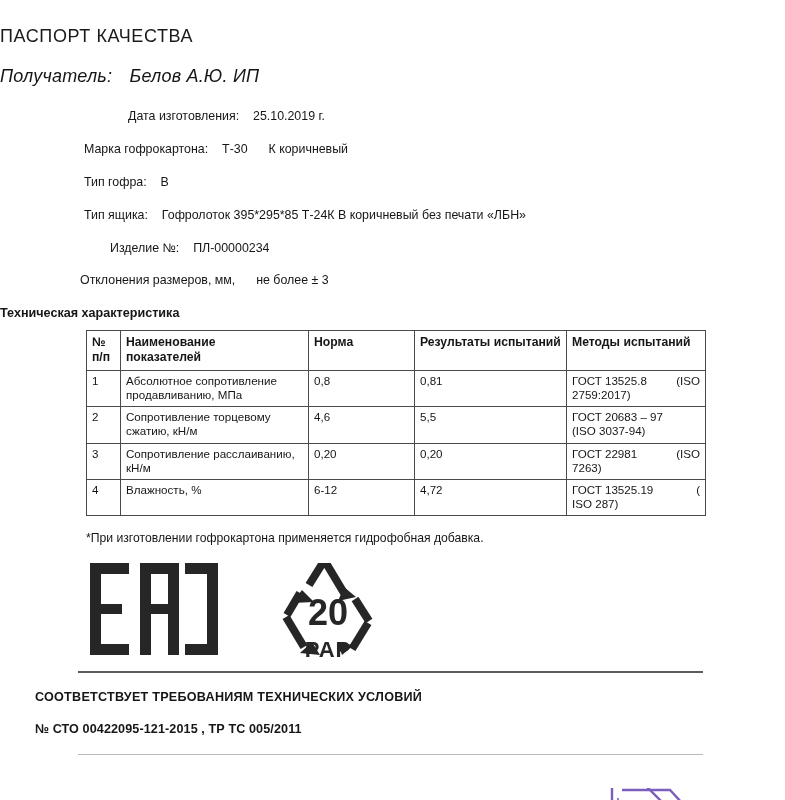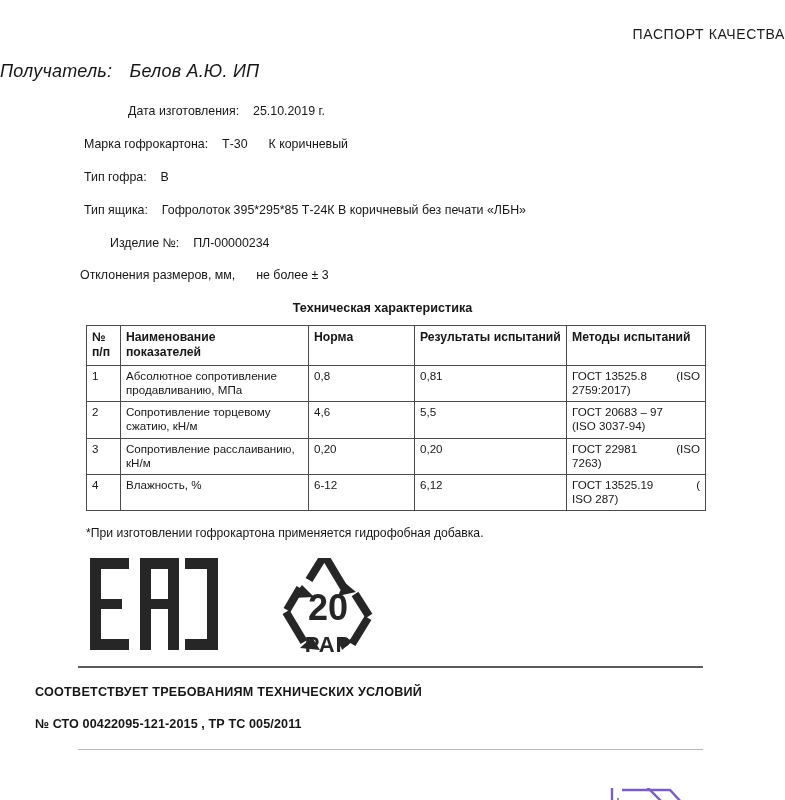--- a/index.html
+++ b/index.html
@@ -19,22 +19,22 @@
 
   .page {
     position: relative;
     width: 785px;
     height: 800px;
     box-sizing: border-box;
   }
 
   
   .doc-title {
-    text-align: right;
-    font-size: 14px;
+    text-align: left;
+    font-size: 18px;
     letter-spacing: 0.6px;
     margin-top: 26px;
     color: #1a1a1a;
   }
   .recipient {
     text-align: left;
     font-size: 18px;
     font-style: italic;
     margin-top: 19px;
     letter-spacing: 0.2px;
@@ -60,21 +60,20 @@
   .f-dev     { padding-left: 80px; }
 
   .lbl { }
   .val { }
   .sp-s { display: inline-block; width: 7px; }
   .sp-m { display: inline-block; width: 14px; }
   .sp-l { display: inline-block; width: 26px; }
 
   
   .table-caption {
-    text-align: center;
     font-size: 12.6px;
     font-weight: bold;
     margin-top: 4px;
     margin-bottom: 10px;
     padding-right: 20px;
   }
   table.spec {
     border-collapse: collapse;
     width: 619px;
     margin-left: 86px;
@@ -307,21 +306,21 @@
             <span class="method-iso">(ISO</span>
             <span>ГОСТ 22981</span>
           </div>
           <div>7263)</div>
         </td>
       </tr>
       <tr>
         <td>4</td>
         <td>Влажность, %</td>
         <td>6-12</td>
-        <td>6,12</td>
+        <td>4,72</td>
         <td class="method-cell">
           <div class="clearfix">
             <span class="method-iso">(</span>
             <span>ГОСТ 13525.19</span>
           </div>
           <div>ISO 287)</div>
         </td>
       </tr>
     </tbody>
   </table>

